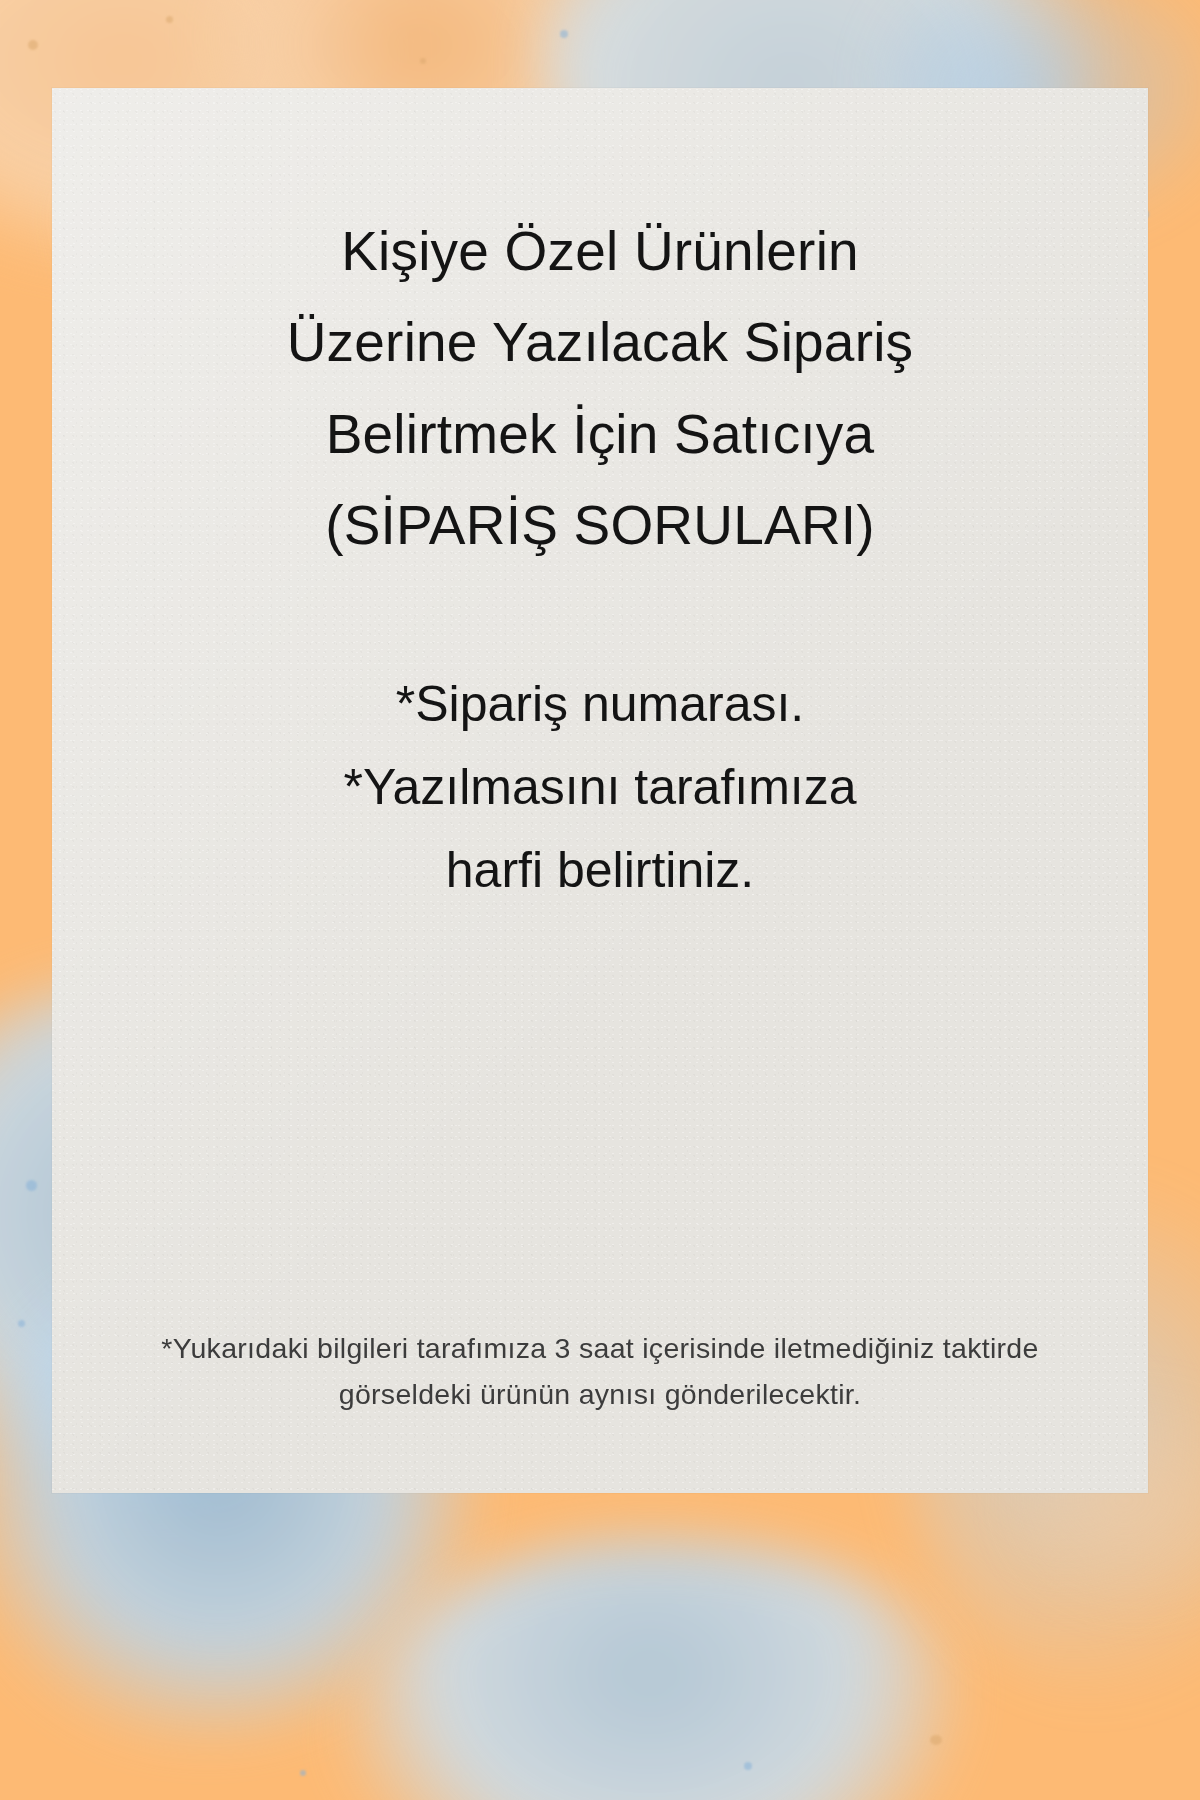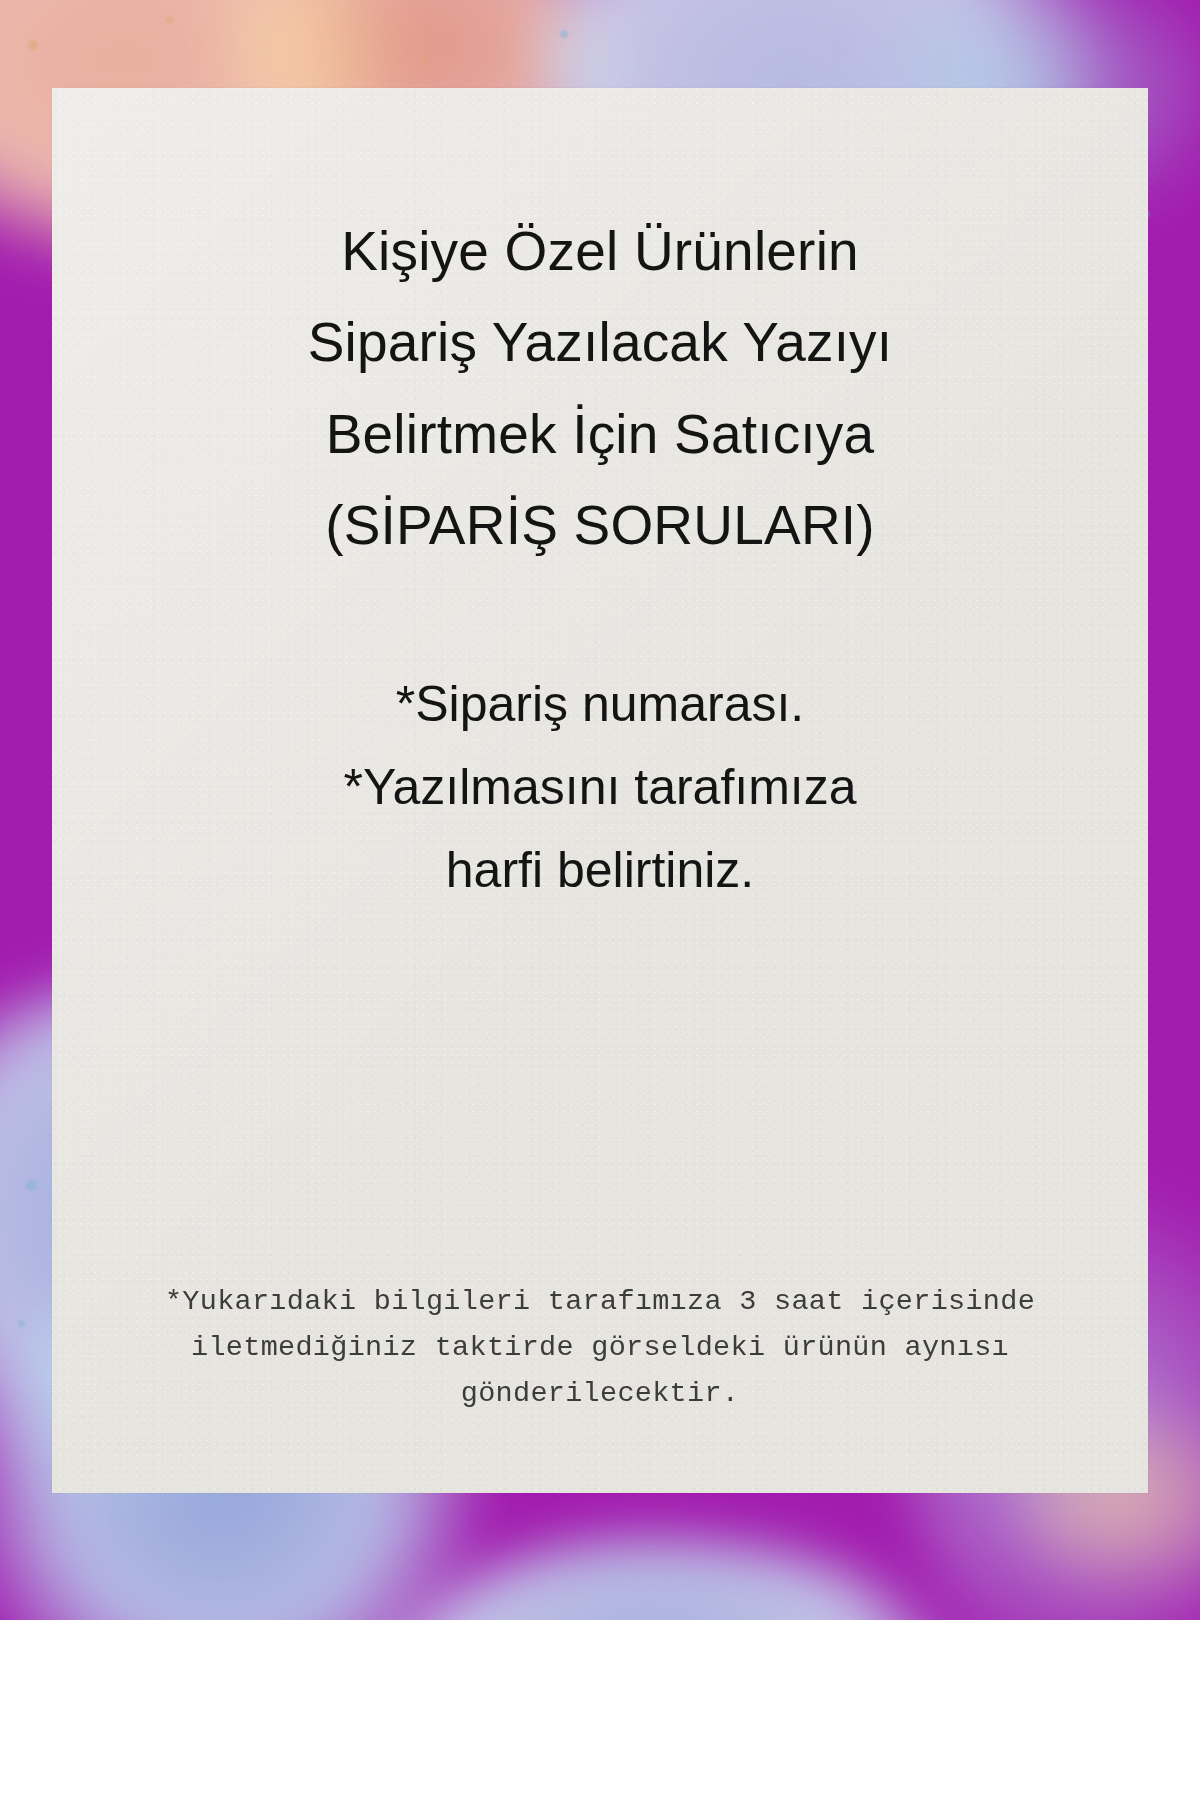--- a/index.html
+++ b/index.html
@@ -10,22 +10,22 @@
     width: 1200px;
     height: 1800px;
     font-family: "Liberation Sans", sans-serif;
     background: #ffffff;
     overflow: hidden;
   }
 
   .poster {
     position: relative;
     width: 1200px;
-    height: 1620px;
-    background: #a21caf;
+    height: 1800px;
+    background: #fdba74;
     overflow: hidden;
   }
 
   
   .bg-layer {
     position: absolute;
     inset: 0;
     overflow: hidden;
   }
   .blob {
@@ -167,21 +167,20 @@
 
   .footnote {
     position: absolute;
     left: 70px;
     right: 70px;
     bottom: 76px;
     font-size: 28.5px;
     line-height: 1.62;
     color: #3c3c3c;
     letter-spacing: 0.3px;
-    font-family: Liberation Mono, monospace;
   }
 </style>
 </head>
 <body>
 
 <div class="poster">
 
   <div class="bg-layer">
     <div class="blob blob-orange-1"></div>
     <div class="blob blob-orange-2"></div>
@@ -204,21 +203,21 @@
     <div class="speck" style="left:930px; top:1735px; width:12px; height:10px;"></div>
     <div class="speck speck-b" style="left:744px; top:1762px; width:8px; height:8px;"></div>
     <div class="speck speck-b" style="left:300px; top:1770px; width:6px; height:6px;"></div>
   </div>
 
   <div class="card">
     <div class="card-inner">
 
       <div class="headline">
         <span class="line">Kişiye Özel Ürünlerin</span>
-        <span class="line">Sipariş Yazılacak Yazıyı</span>
+        <span class="line">Üzerine Yazılacak Sipariş</span>
         <span class="line">Belirtmek İçin Satıcıya</span>
         <span class="line">(SİPARİŞ SORULARI)</span>
       </div>
 
       <div class="spacer"></div>
 
       <div class="details">
         <span class="line">*Sipariş numarası.</span>
         <span class="line">*Yazılmasını tarafımıza</span>
         <span class="line"><strong>harfi</strong><span> belirtiniz.</span></span>

